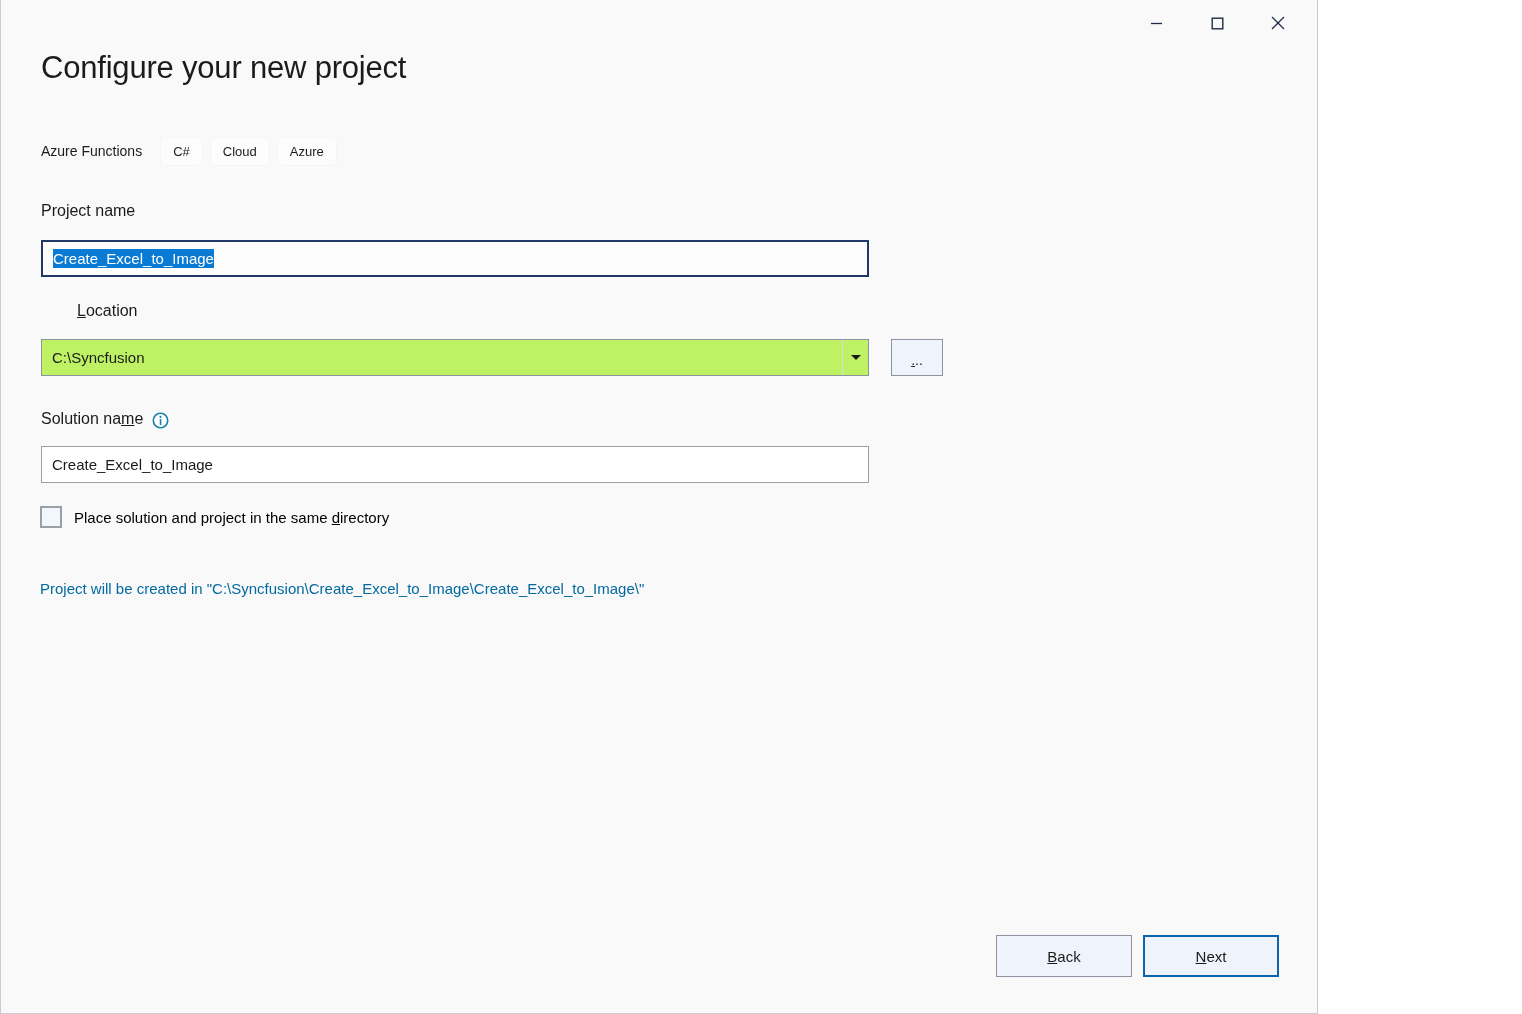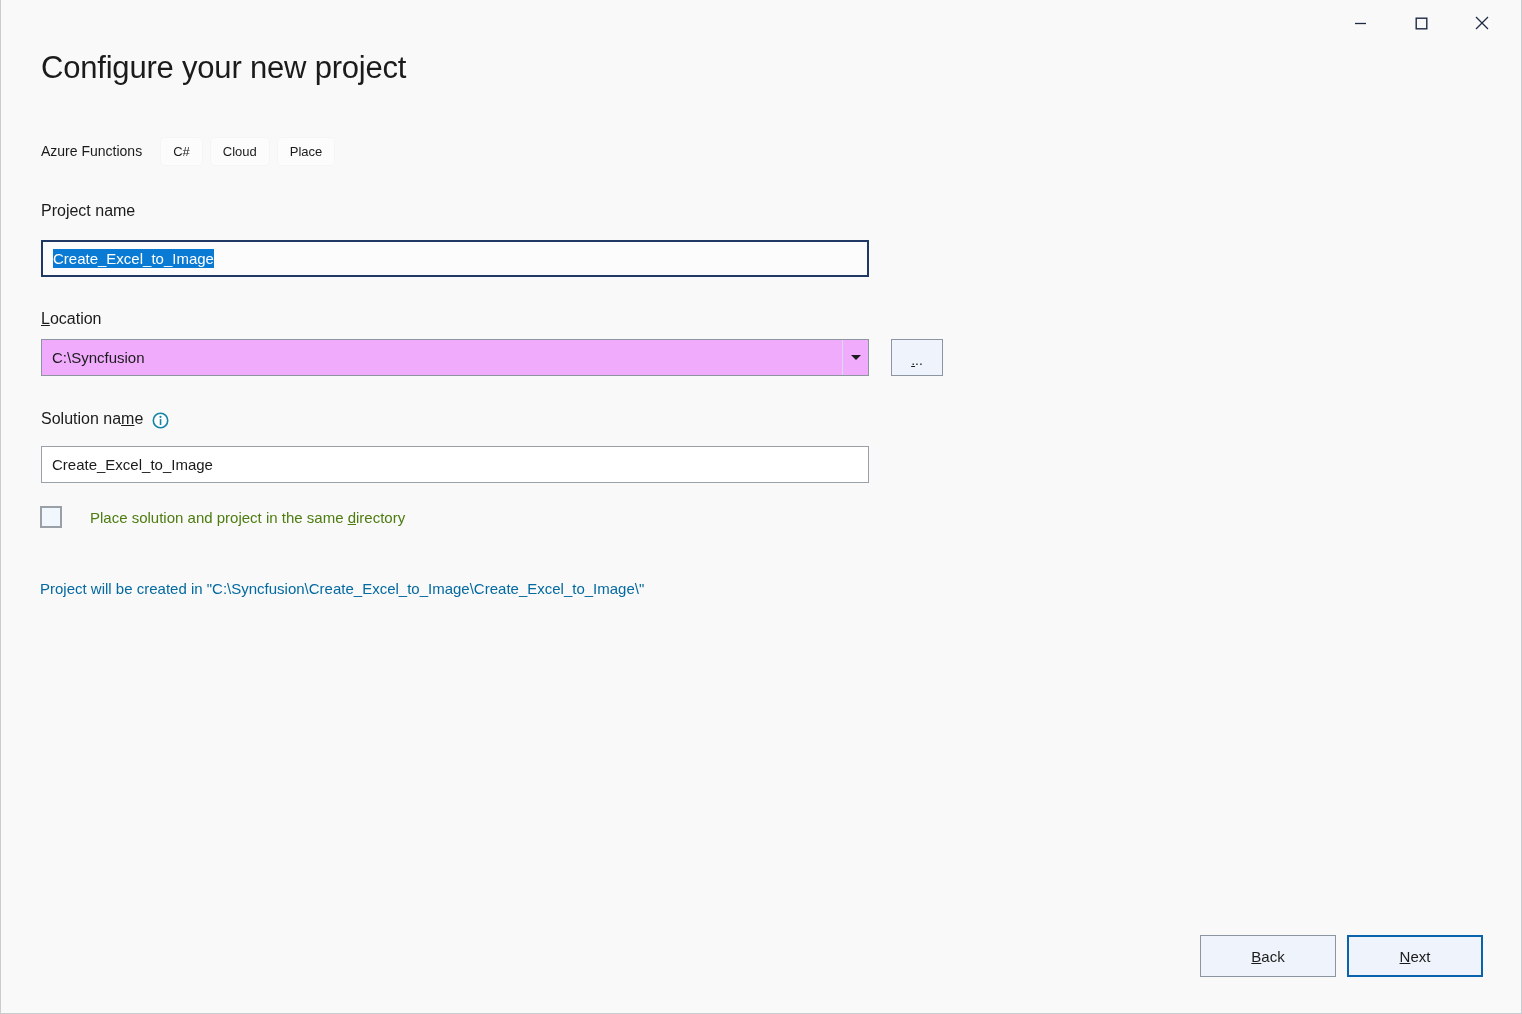--- a/index.html
+++ b/index.html
@@ -11,21 +11,21 @@
     width: 1522px;
     height: 1014px;
     overflow: hidden;
     font-family: "Liberation Sans", sans-serif;
     color: #1b1b1b;
   }
 
   .window {
     position: absolute;
     left: 0; top: 0;
-    width: 1522px;
+    width: 1318px;
     height: 1014px;
     box-sizing: border-box;
     background: #f9f9f9;
     border: 1px solid #c9ccd1;
     border-top: none;
   }
 
   
   .titlebar {
     position: absolute;
@@ -97,21 +97,21 @@
   .field-label {
     position: absolute;
     left: 40px;
     font-size: 16px;
     color: #1b1b1b;
     white-space: nowrap;
   }
   .field-label .ak { text-decoration: underline; }
 
   .lbl-project  { top: 202px; }
-  .lbl-location { top: 310px; }
+  .lbl-location { top: 302px; margin-left: 36px; }
   .lbl-solution { top: 410px; display: flex; align-items: center; }
 
   .info-icon {
     display: inline-block;
     margin-left: 9px;
     width: 17px;
     height: 17px;
     position: relative;
     top: 1px;
   }
@@ -145,21 +145,21 @@
     white-space: nowrap;
   }
 
   .combo {
     position: absolute;
     left: 40px;
     top: 339px;
     box-sizing: border-box;
     width: 828px;
     height: 37px;
-    background: #f0abfc;
+    background: #bef264;
     border: 1px solid #8d95a1;
     display: flex;
     align-items: center;
   }
   .combo-value {
     flex: 1;
     font-size: 15px;
     color: #1b1b1b;
     padding-left: 10px;
     white-space: nowrap;
@@ -213,23 +213,22 @@
     width: 22px;
     height: 22px;
     box-sizing: border-box;
     border: 2px solid #9aa0a8;
     background: #f2f6fd;
     margin-right: 12px;
     flex: 0 0 auto;
   }
   .checkbox-label {
     font-size: 15px;
-    color: #4d7c0f;
-    white-space: nowrap;
-    margin-left: 16px;
+    color: #000000;
+    white-space: nowrap;
   }
   .checkbox-label .ak { text-decoration: underline; }
 
   .path-note {
     position: absolute;
     left: 39px;
     top: 580px;
     font-size: 15px;
     color: #0369a1;
     white-space: nowrap;
@@ -295,21 +294,21 @@
       </span>
     </button>
   </div>
 
   <div class="page-title">Configure your new project</div>
 
   <div class="template-row">
     <div class="template-name">Azure Functions</div>
     <span class="pill">C#</span>
     <span class="pill">Cloud</span>
-    <span class="pill">Place</span>
+    <span class="pill">Azure</span>
   </div>
 
   <div class="field-label lbl-project">Project name</div>
   <div class="textbox focused" id="project-name-input">
     <span class="sel-text">Create_Excel_to_Image</span>
   </div>
 
   <div class="field-label lbl-location"><span class="ak">L</span><span>ocation</span></div>
   <div class="combo">
     <div class="combo-value">C:\Syncfusion</div>

